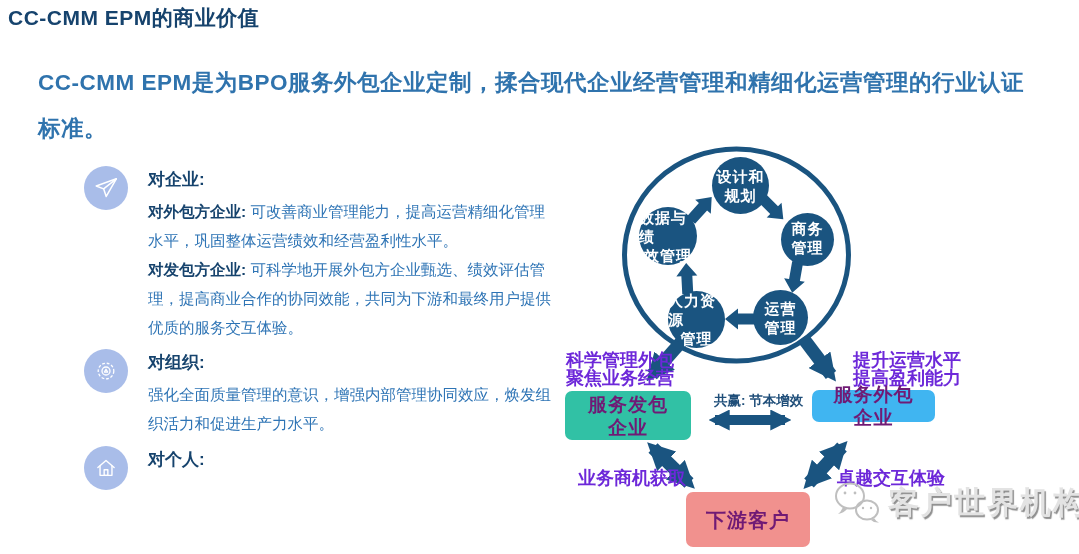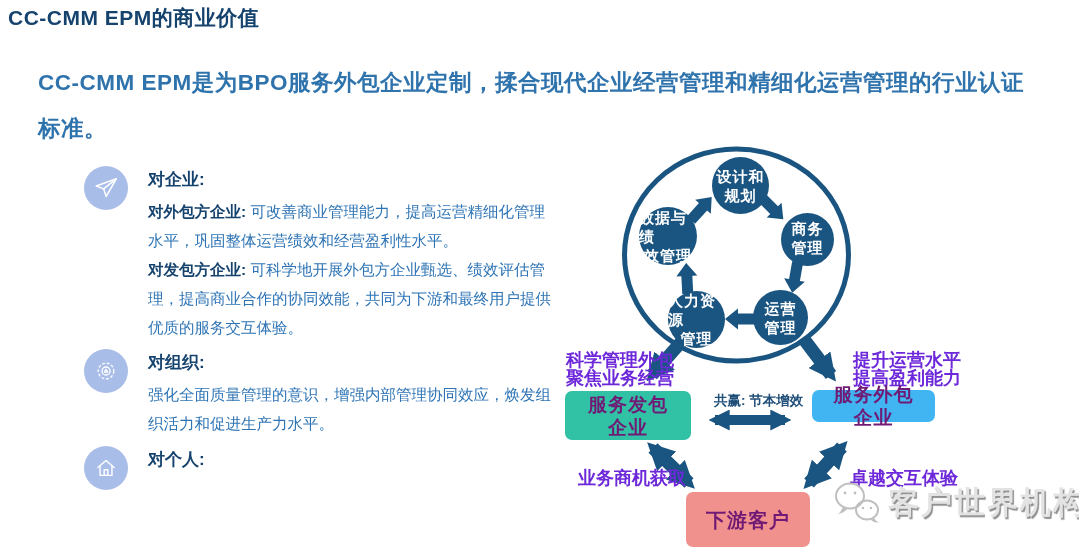--- a/index.html
+++ b/index.html
@@ -36,21 +36,21 @@
 
   .framework-label{position:absolute;left:124px;top:110px;width:124px;text-align:center;color:#14507c;font-weight:bold;}
   .framework-label .l1{display:block;font-size:13px;line-height:15px;letter-spacing:0.3px;}
   .framework-label .l2{display:block;font-size:11px;line-height:14px;letter-spacing:1px;}
 
   .note{position:absolute;color:#6d28d9;font-size:18px;line-height:18px;font-weight:600;white-space:nowrap;}
   .note span{display:block;}
   .note-left{left:14px;top:211px;}
   .note-right{left:301px;top:211px;}
   .note-biz{left:26px;top:329px;}
-  .note-exp{left:285px;top:329px;margin-left:13px;}
+  .note-exp{left:285px;top:329px;}
   .note-winwin{left:162px;top:252px;color:#1f4e79;font-weight:bold;font-size:13.5px;}
 
   .dbox{position:absolute;border-radius:7px;color:#701a75;font-weight:bold;text-align:center;
         display:flex;flex-direction:column;justify-content:center;letter-spacing:1px;}
   .dbox span{display:block;}
   .box-teal{left:13px;top:251px;width:126px;height:49px;background:#31c1a5;font-size:19px;line-height:23px;}
   .box-blue{left:260px;top:250px;width:123px;height:32px;background:#40b5f1;font-size:19px;line-height:23px;}
   .box-pink{left:134px;top:352px;width:124px;height:55px;background:#f1918e;font-size:20px;line-height:24px;}
 
   

